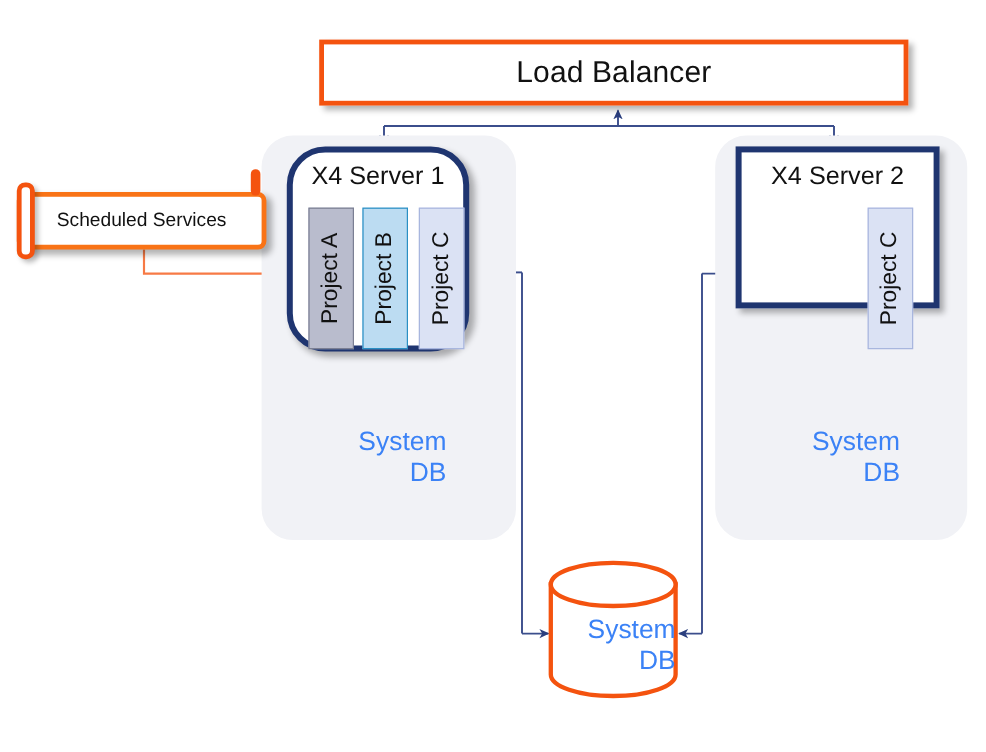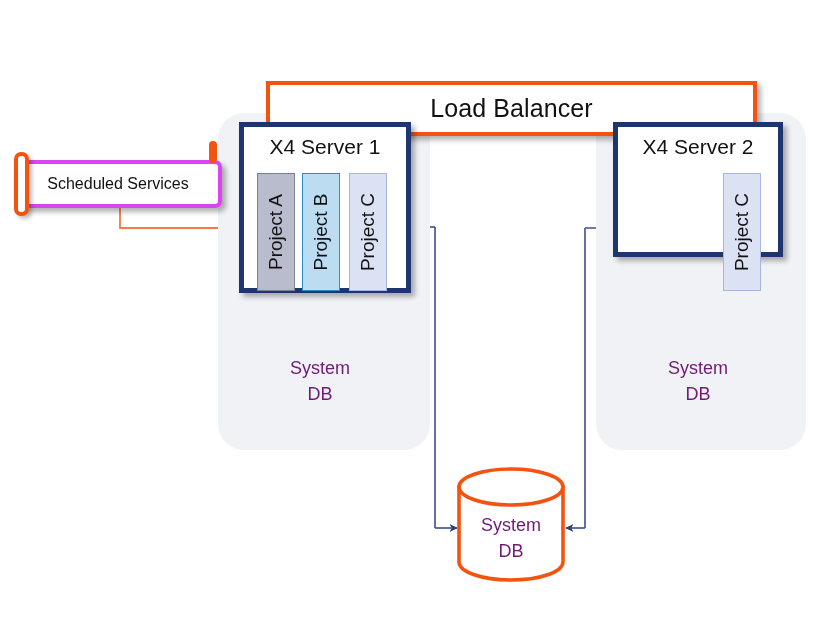--- a/index.html
+++ b/index.html
@@ -5,42 +5,42 @@
   html,body{margin:0;padding:0;background:#ffffff;}
   body{width:822px;height:627px;font-family:"Liberation Sans",sans-serif;position:relative;overflow:hidden;}
   #stage{position:absolute;left:0;top:0;width:822px;height:627px;}
   #svg-layer{position:absolute;left:0;top:0;width:822px;height:627px;}
 
   .panel{position:absolute;background:#f1f2f6;border-radius:26px;}
 
   .lb-box{position:absolute;left:266px;top:33px;width:491px;height:55px;
     background:#ffffff;border:4px solid #F4530F;box-sizing:border-box;
     box-shadow:4px 4px 5px rgba(0,0,0,.30);
-    display:flex;align-items:center;justify-content:center;margin-top:48px;}
+    display:flex;align-items:center;justify-content:center;}
   .lb-box span{font-size:25px;color:#111111;letter-spacing:.1px;}
 
   .server-box{position:absolute;background:#ffffff;border:5px solid #1F3570;
     box-sizing:border-box;box-shadow:4px 4px 5px rgba(0,0,0,.30);}
   .server-title{position:absolute;left:0;right:0;top:8px;text-align:center;
     font-size:21px;color:#111111;}
 
   .proj{position:absolute;box-sizing:border-box;display:flex;
     align-items:center;justify-content:center;}
   .proj span{display:block;transform:rotate(-90deg);white-space:nowrap;
     font-size:19px;color:#111111;}
   .proj-a{background:#b9bccd;border:1px solid #7b7f93;}
   .proj-b{background:#bcdcf2;border:1px solid #2a8fc4;}
   .proj-c{background:#dbe2f4;border:1px solid #a8b6de;}
 
   .cyl{position:absolute;}
   .cyl .cyl-label{position:absolute;left:0;right:0;top:50%;transform:translateY(-45%);
-    text-align:center;font-size:18px;line-height:26px;color:#701a75;}
+    text-align:right;font-size:22px;line-height:26px;color:#3b82f6;}
 
   .cb-box{position:absolute;left:14px;top:160px;width:208px;height:48px;
-    background:#ffffff;border:4px solid #d946ef;border-radius:7px;box-sizing:border-box;
+    background:#ffffff;border:4px solid #f97316;border-radius:7px;box-sizing:border-box;
     box-shadow:4px 4px 5px rgba(0,0,0,.30);
     display:flex;align-items:center;justify-content:center;}
   .cb-box span{font-size:16px;color:#111111;}
   .cb-tab{position:absolute;left:14px;top:152px;width:15px;height:64px;
     border:4px solid #F4530F;border-radius:7px;background:#ffffff;box-sizing:border-box;
     box-shadow:3px 3px 4px rgba(0,0,0,.25);}
   .cb-knob{position:absolute;left:209px;top:141px;width:8px;height:22px;
     background:#F4530F;border-radius:4px;}
 </style>
 </head>
@@ -101,21 +101,21 @@
     </g>
   </svg>
 
   <div class="panel" style="left:218px;top:113px;width:212px;height:337px;"></div>
   <div class="panel" style="left:596px;top:113px;width:210px;height:337px;"></div>
 
   <div class="lb-box">
     <span>Load Balancer</span>
   </div>
 
-  <div class="server-box" style="left:239px;top:122px;width:172px;height:171px;">
+  <div class="server-box" style="left:239px;top:122px;width:152px;height:171px;border-radius:32px;">
     <div class="server-title">X4 Server 1</div>
     <div class="proj proj-a" style="left:13px;top:46px;width:38px;height:118px;">
       <span>Project A</span>
     </div>
     <div class="proj proj-b" style="left:58px;top:46px;width:38px;height:118px;">
       <span>Project B</span>
     </div>
     <div class="proj proj-c" style="left:105px;top:46px;width:38px;height:118px;">
       <span>Project C</span>
     </div>

